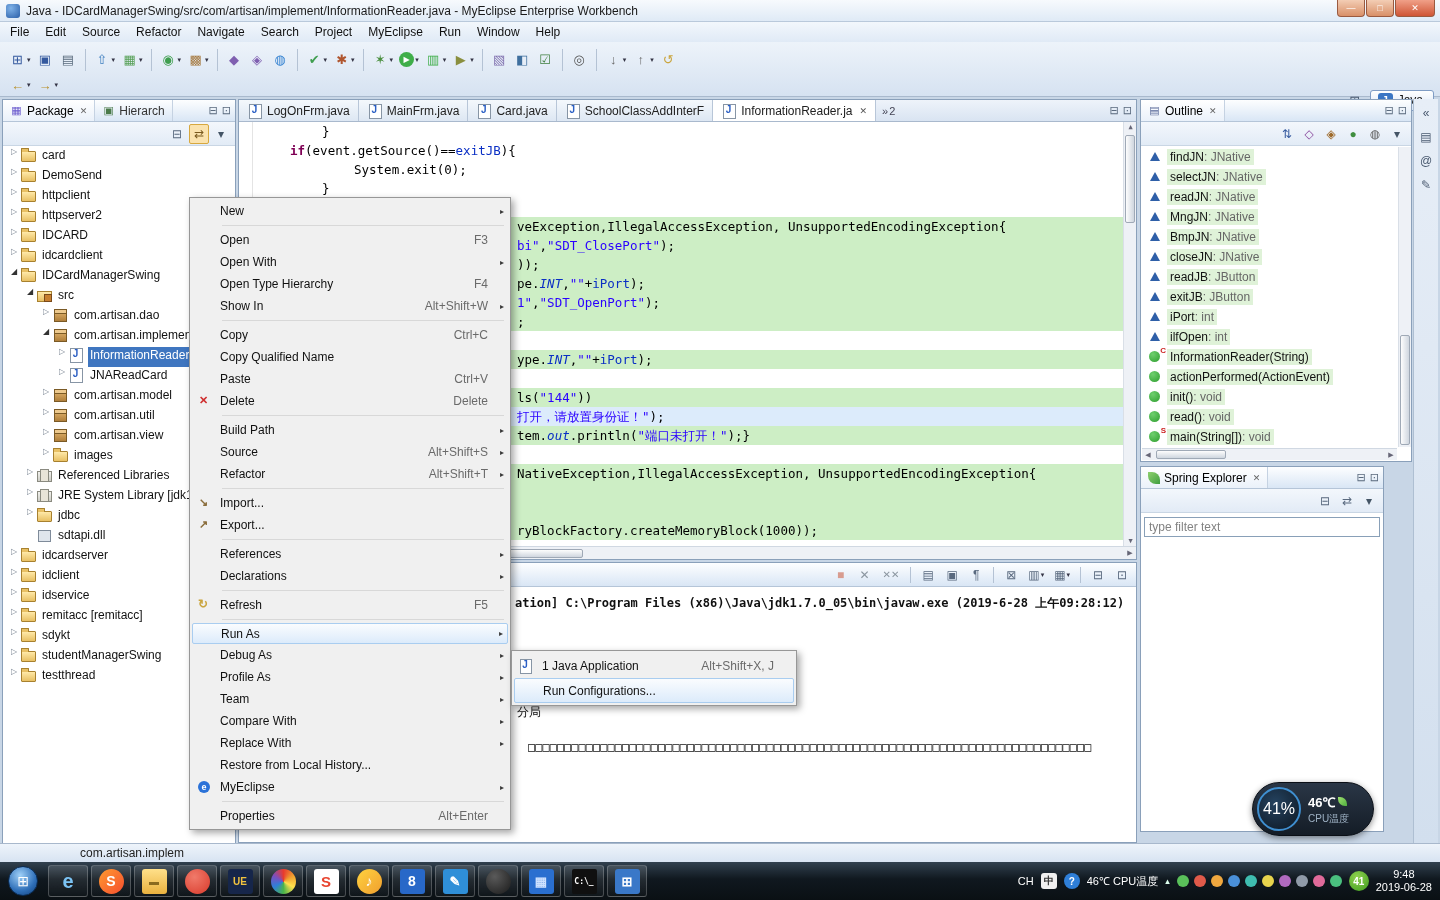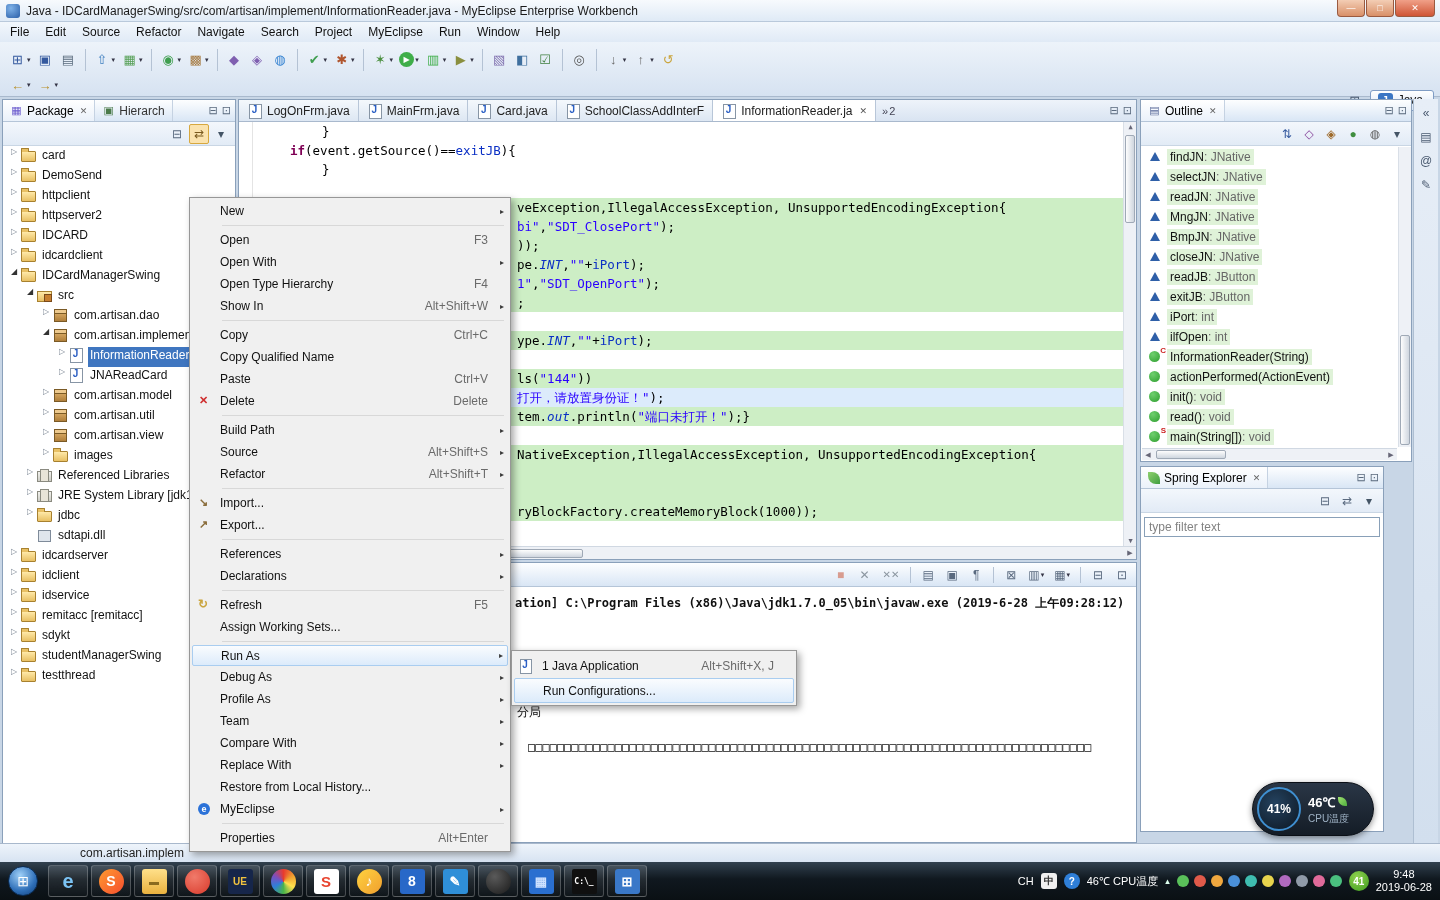--- a/index.html
+++ b/index.html
@@ -178,21 +178,21 @@
   .tray{margin-left:auto;display:flex;align-items:center;gap:7px;padding-right:8px;color:#fff}
   .trayTxt{font-size:11px;white-space:nowrap}
   .trayIco{width:16px;height:16px;display:flex;align-items:center;justify-content:center;font-size:10px;font-weight:bold;border-radius:3px}
   .chev{font-size:9px;color:#dfe}
   .mini{width:12px;height:12px;border-radius:50%}
   .badge41{width:20px;height:20px;border-radius:50%;background:radial-gradient(circle at 40% 30%,#8fd04f,#3f9e1f);color:#fff;font-size:10px;font-weight:bold;display:flex;align-items:center;justify-content:center}
   .clock{text-align:center;font-size:11px;line-height:13px;white-space:nowrap}
 
   
   .gadget{position:absolute;left:1252px;top:782px;width:122px;height:54px;background:linear-gradient(#2a3646,#141c26);border:1px solid #0a0f16;border-radius:27px;box-shadow:0 2px 6px rgba(0,0,0,.45);display:flex;align-items:center;z-index:40}
-  .gcirc{width:44px;height:44px;margin-left:4px;border-radius:50%;background:radial-gradient(circle at 40% 35%,#24425f,#0d1722);border:2px solid #3f8fd0;color:#fff;font-size:12px;font-weight:bold;display:flex;align-items:center;justify-content:center}
+  .gcirc{width:44px;height:44px;margin-left:4px;border-radius:50%;background:radial-gradient(circle at 40% 35%,#24425f,#0d1722);border:2px solid #3f8fd0;color:#fff;font-size:16px;font-weight:normal;display:flex;align-items:center;justify-content:center}
   .gright{margin-left:7px;display:flex;flex-direction:column;gap:1px}
   .gtemp{color:#fff;font-size:13px;font-weight:bold;display:flex;align-items:center;gap:3px}
   .gleaf{width:9px;height:9px;background:linear-gradient(135deg,#9fe06f,#4faf3f);border-radius:0 7px 0 7px;display:inline-block}
   .glabel{color:#9fb2c5;font-size:10px}
 </style>
 </head>
 <body>
 
 <div class="screen">
 
@@ -580,20 +580,21 @@
         <span class="mm-min"></span>
         <span class="mm-max"></span>
       </span>
     </div>
     <div class="code">
       <div class="ruler-l"></div>
       <div class="lines">
 
       <div class="cline bg-w" style="padding-left: 68px;"><span><span class="p">}</span></span></div>
           <div class="cline bg-w" style="padding-left: 36px;"><span><span class="k">if</span><span class="p">(event.getSource()==</span><span class="f">exitJB</span><span class="p">){</span></span></div>
+          <div class="cline bg-w" style="padding-left: 100px;"><span><span class="p">System.exit(0);</span></span></div>
           <div class="cline bg-w" style="padding-left: 68px;"><span><span class="p">}</span></span></div>
           <div class="cline bg-w" style="padding-left: 263px;"><span></span></div>
           <div class="cline bg-g" style="padding-left: 263px;"><span><span class="p">veException,IllegalAccessException, UnsupportedEncodingException{</span></span></div>
           <div class="cline bg-g" style="padding-left: 263px;"><span><span class="s">bi"</span><span class="p">,</span><span class="s">"SDT_ClosePort"</span><span class="p">);</span></span></div>
           <div class="cline bg-g" style="padding-left: 263px;"><span><span class="p">));</span></span></div>
           <div class="cline bg-g" style="padding-left: 263px;"><span><span class="p">pe.</span><span class="t">INT</span><span class="p">,</span><span class="s">""</span><span class="p">+</span><span class="f">iPort</span><span class="p">);</span></span></div>
           <div class="cline bg-g" style="padding-left: 263px;"><span><span class="s">1"</span><span class="p">,</span><span class="s">"SDT_OpenPort"</span><span class="p">);</span></span></div>
           <div class="cline bg-g" style="padding-left: 263px;"><span><span class="p">;</span></span></div>
           <div class="cline bg-w" style="padding-left: 263px;"><span></span></div>
           <div class="cline bg-g" style="padding-left: 263px;"><span><span class="p">ype.</span><span class="t">INT</span><span class="p">,</span><span class="s">""</span><span class="p">+</span><span class="f">iPort</span><span class="p">);</span></span></div>
@@ -1046,26 +1047,20 @@
         
         
         
       </div>
       <div class="ci">
         <span class="gut ic-ref"></span>
         <span class="lbl">Refresh</span>
         <span class="acc">F5</span>
         <span class="arr"></span>
       </div>
-      <div class="ci">
-        <span class="gut"></span>
-        <span class="lbl">Assign Working Sets...</span>
-        <span class="acc"></span>
-        <span class="arr"></span>
-      </div>
       <div class="csep">
         
         
         
         
       </div>
       <div class="ci hasarr hl">
         <span class="gut"></span>
         <span class="lbl">Run As</span>
         <span class="acc"></span>

